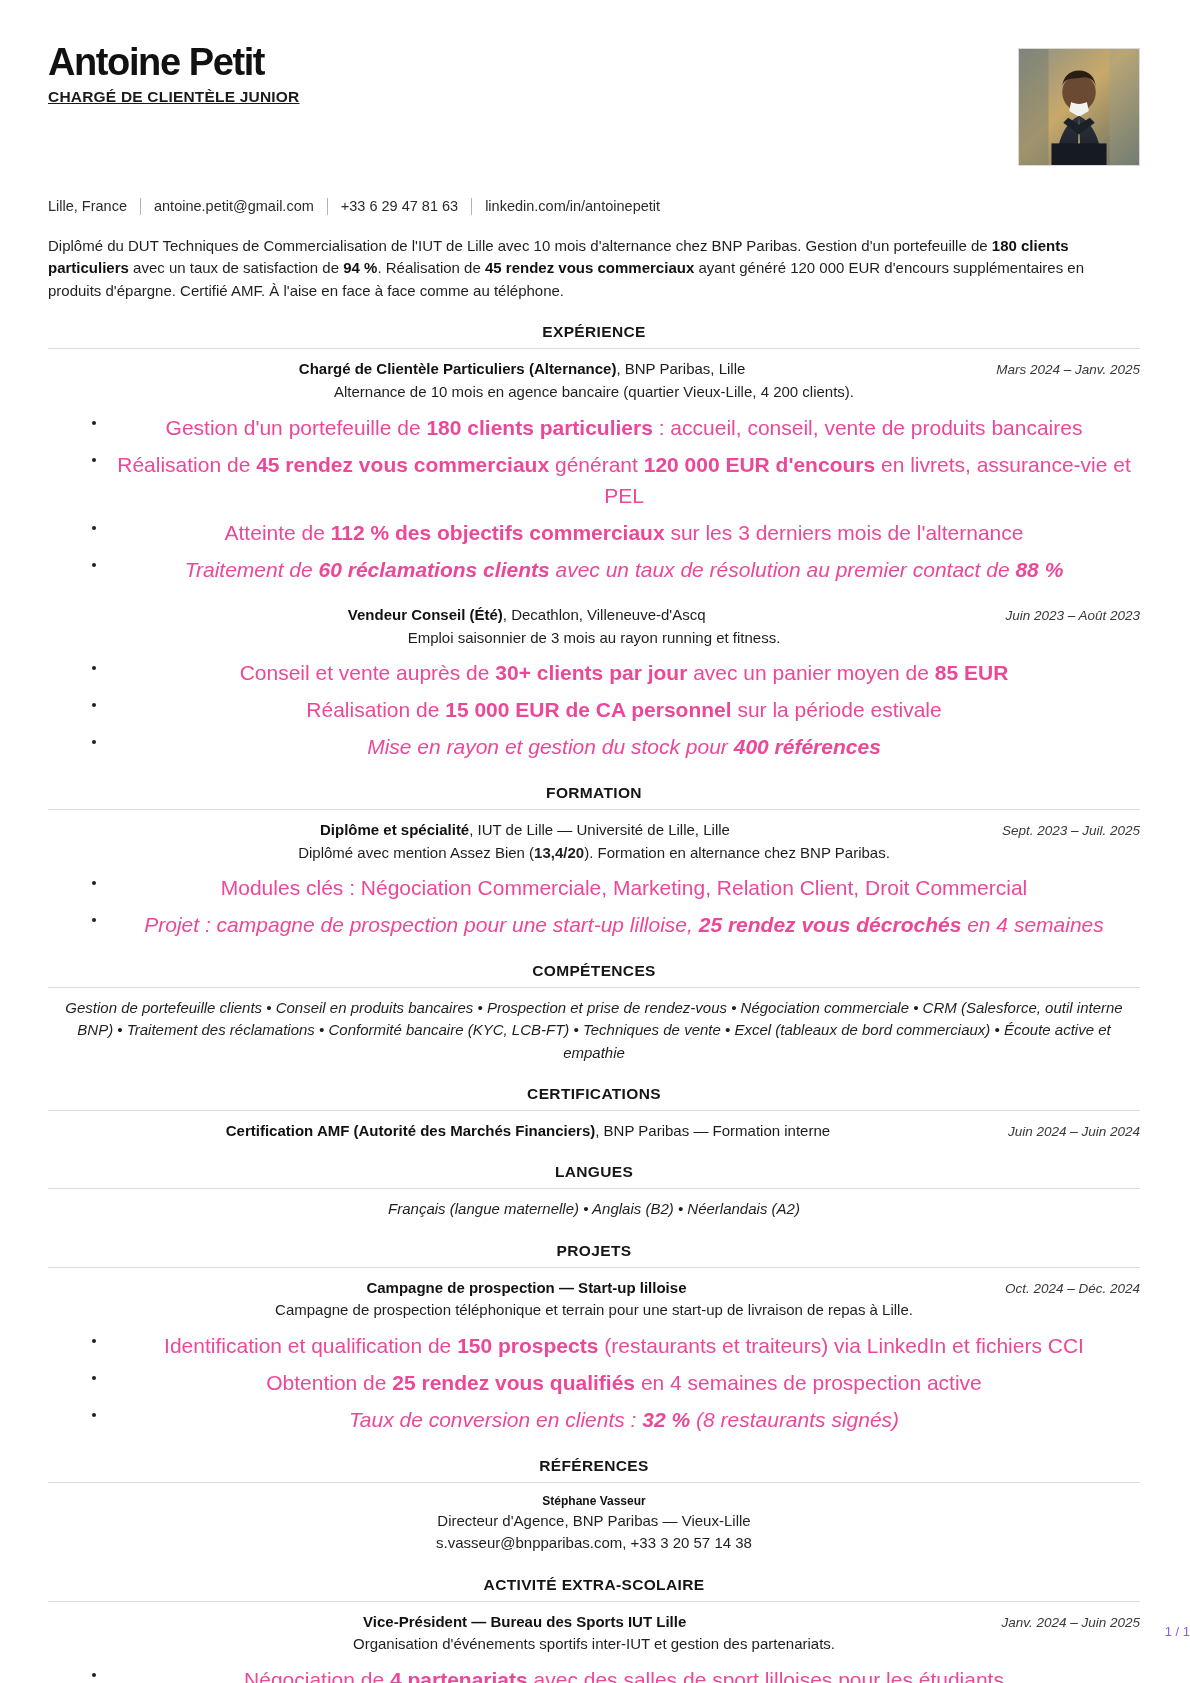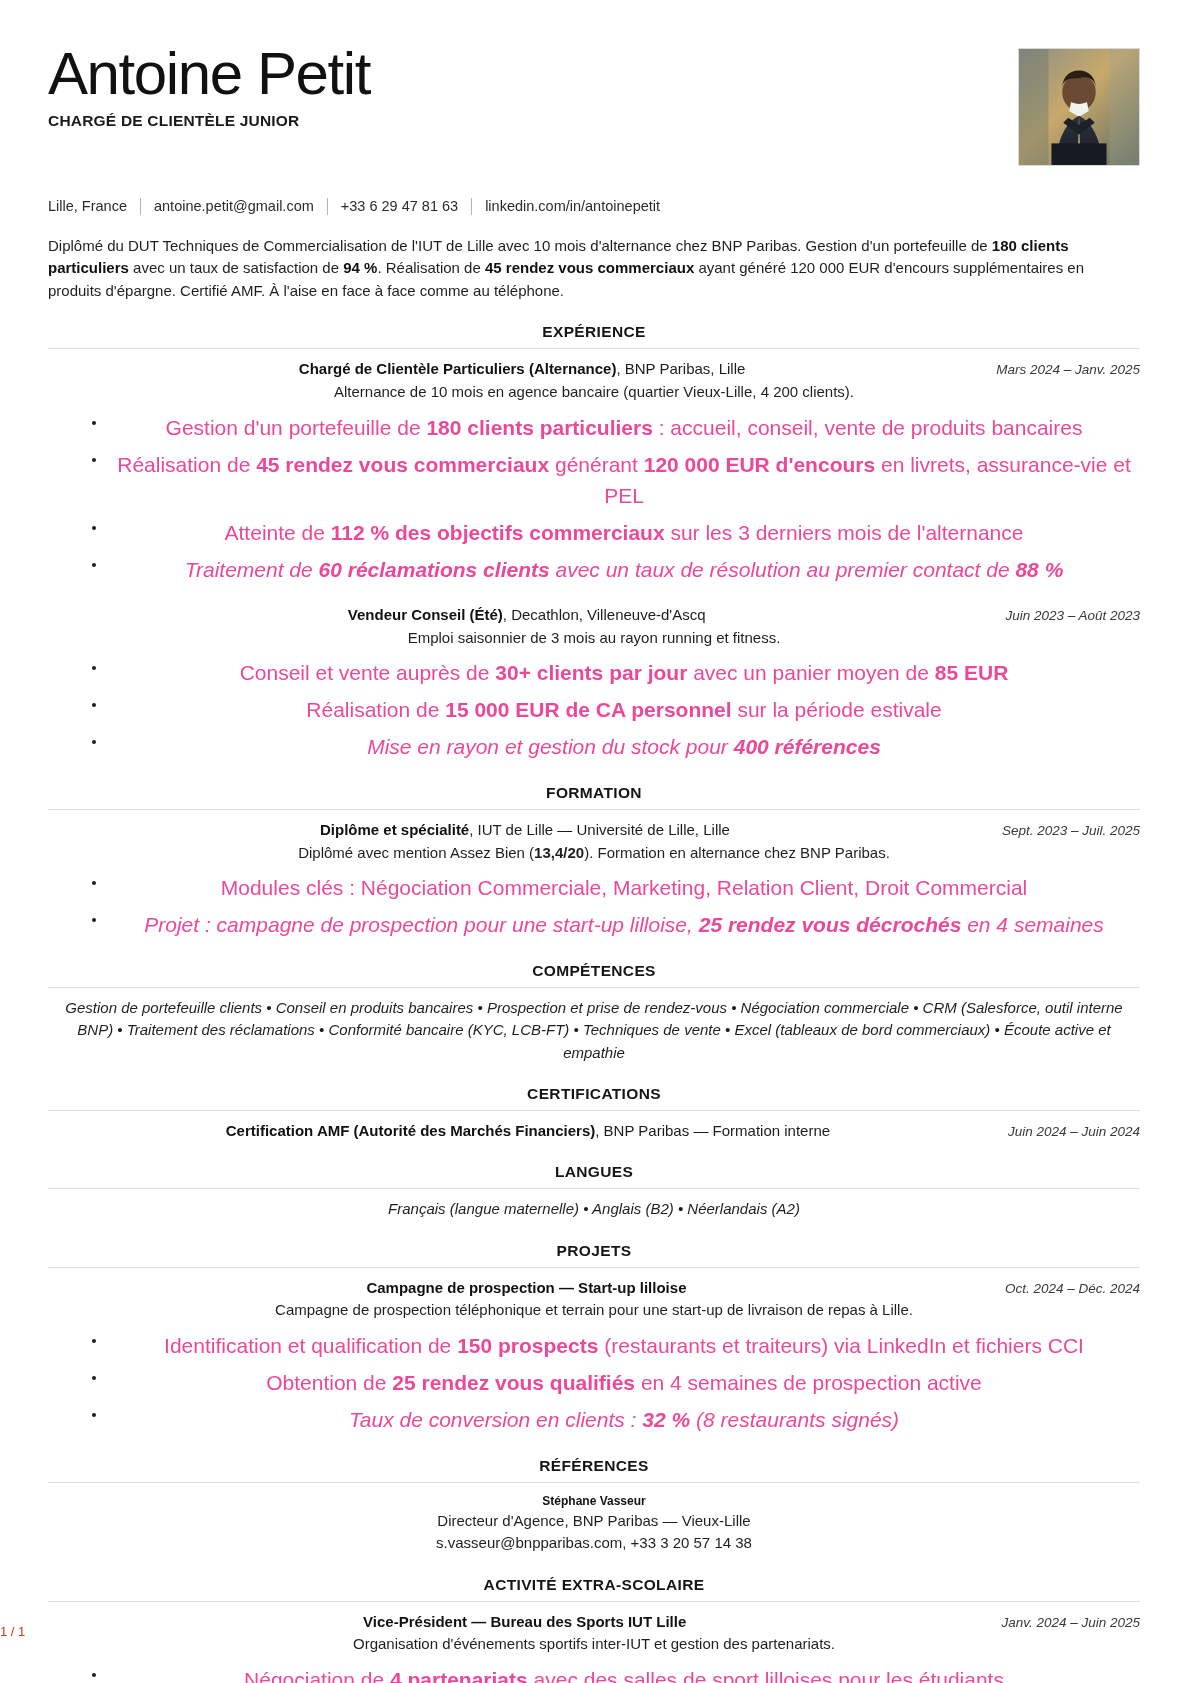--- a/index.html
+++ b/index.html
@@ -25,33 +25,34 @@
   }
 
   
   .header {
     display: flex;
     align-items: flex-start;
     justify-content: space-between;
   }
   .header-left { flex: 1 1 auto; min-width: 0; }
   .name {
-    font-size: 60px;
-    font-weight: 400;
+    font-size: 38px;
+    font-weight: 700;
     letter-spacing: -1.4px;
     line-height: 1.06;
     margin: 0 0 6px 0;
     color: #111111;
   }
   .job-title {
     font-size: 15.5px;
     font-weight: 700;
     letter-spacing: 0.2px;
     color: #1a1a1a;
     margin: 0;
+    text-decoration: underline;
   }
 
   .photo {
     width: 122px;
     height: 118px;
     flex: 0 0 auto;
     margin-top: 6px;
     border: 1px solid #d9d9d9;
     overflow: hidden;
     position: relative;
@@ -177,23 +178,23 @@
     font-size: 15px;
     line-height: 1.5;
     color: #1f1f1f;
   }
 
   .footer {
     position: absolute;
     left: 0;
     right: 0;
     bottom: 44px;
-    text-align: left;
+    text-align: right;
     font-size: 13px;
-    color: #c2410c;
+    color: #8b5cf6;
   }
 </style>
 </head>
 <body>
 
 <div class="page">
 
   <div class="header">
     <div class="header-left">
       <h1 class="name">Antoine Petit</h1>

